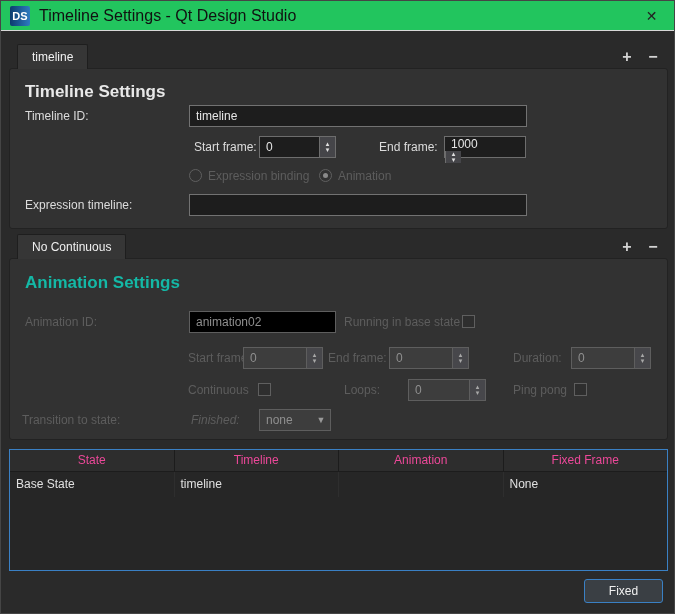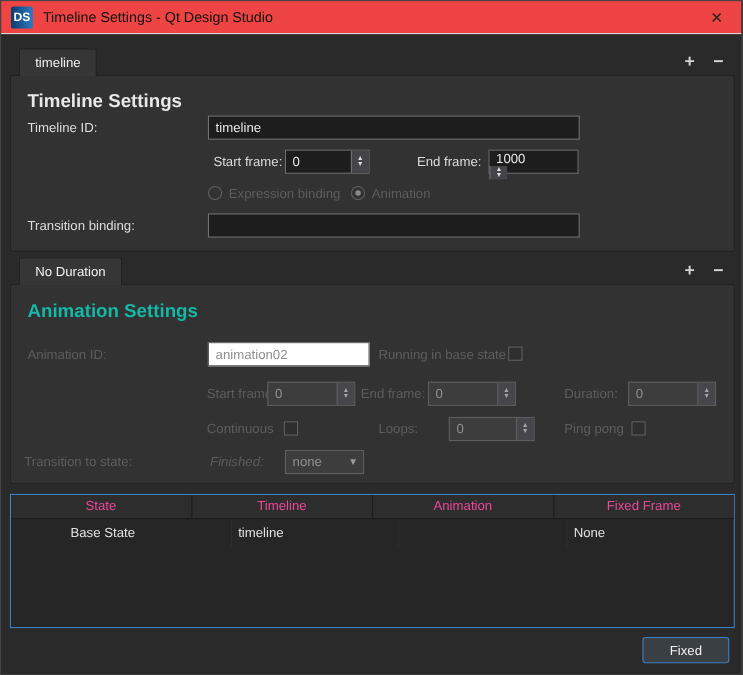--- a/index.html
+++ b/index.html
@@ -7,30 +7,30 @@
   body { font-family:"Liberation Sans", sans-serif; }
 
   .window {
     position:relative; width:675px; height:614px;
     background:#2a2a2a; border:1px solid #454545; overflow:hidden;
   }
 
   
   .titlebar {
     position:absolute; left:0; top:0; width:100%; height:30px;
-    background:#ef4444; border-bottom:1px solid #d8d8d8;
+    background:#22c55e; border-bottom:1px solid #d8d8d8;
     display:flex; align-items:center;
   }
   .logo {
     width:20px; height:20px; margin-left:9px; border-radius:2px;
     background:linear-gradient(90deg,#0c3c6e 0%,#2e7bc0 100%);
     color:#fff; font-size:11px; font-weight:bold;
     display:flex; align-items:center; justify-content:center;
   }
-  .title { margin-left:9px; font-size:13px; color:#111; }
+  .title { margin-left:9px; font-size:16px; color:#111; }
   .close-x {
     position:absolute; right:0; top:0; width:45px; height:30px;
     display:flex; align-items:center; justify-content:center;
     color:#222; font-size:14px; cursor:default;
   }
 
   
   .tab {
     position:absolute; height:25px; padding:0 14px;
     background:#363636; border:1px solid #1e1e1e; border-bottom:none;
@@ -51,21 +51,21 @@
   .heading.dis { color:#14b8a6; }
 
   .lbl { position:absolute; height:22px; line-height:22px; font-size:12px; color:#dcdcdc; z-index:2; white-space:nowrap; }
   .lbl.dis { color:#5d5d5d; }
 
   .tinput {
     position:absolute; height:22px; z-index:2;
     background:#1d1d1d; border:1px solid #727272; color:#e6e6e6;
     font-family:"Liberation Sans", sans-serif; font-size:12px; padding:0 6px; outline:none;
   }
-  .tinput.dis { background:#ffffff; border-color:#5e5e5e; color:#8f8f8f; }
+  .tinput.dis { background:#000000; border-color:#5e5e5e; color:#8f8f8f; }
 
   .spin { position:absolute; height:22px; z-index:2; display:flex;
     background:#1d1d1d; border:1px solid #6d6d6d; }
   .spin input {
     flex:1; min-width:0; background:transparent; border:none; outline:none;
     color:#e6e6e6; font-family:"Liberation Sans", sans-serif; font-size:12px; padding:0 6px;
   }
   .spin .btns {
     width:16px; border-left:1px solid #6d6d6d; background:#454549;
     display:flex; flex-direction:column; align-items:center; justify-content:center;
@@ -91,21 +91,21 @@
 
   
   .states-table {
     position:absolute; left:8px; top:448px; width:659px; height:122px;
     background:#262626; border:1px solid #3a80c4; z-index:2;
   }
   .thead { display:flex; height:22px; background:#2d2d2d; border-bottom:1px solid #1c1c1c; }
   .th { flex:1; font-size:12px; color:#ec4899; text-align:center; line-height:21px;
     border-left:1px solid #1c1c1c; }
   .th:first-child { border-left:none; }
-  .trow { display:flex; height:25px;margin-left:48px; }
+  .trow { display:flex; height:25px; }
   .td { flex:1; font-size:12px; color:#e0e0e0; line-height:25px; padding-left:6px;
     border-left:1px solid #2e2e2e; white-space:nowrap; overflow:hidden; }
   .td:first-child { border-left:none; }
 
   
   .close-btn {
     position:absolute; left:583px; top:578px; width:79px; height:24px;
     background:#3a3f44; border:1px solid #3a80c4; border-radius:3px;
     color:#f0f0f0; font-family:"Liberation Sans", sans-serif; font-size:12px;
   }
@@ -149,25 +149,25 @@
       <span>▴</span>
       <span>▾</span>
     </div>
   </div>
 
   <div class="radio" style="left:188px; top:168px;"></div>
   <div class="lbl dis" style="left:207px; top:164px;">Expression binding</div>
   <div class="radio sel" style="left:318px; top:168px;"></div>
   <div class="lbl dis" style="left:337px; top:164px;">Animation</div>
 
-  <div class="lbl" style="left:24px; top:193px;">Transition binding:</div>
+  <div class="lbl" style="left:24px; top:193px;">Expression timeline:</div>
   <input class="tinput" style="left: 188px; top: 193px; width: 338px;" value="">
 
   <div class="tab" style="left:16px; top:233px;">
-    <span>No Duration</span>
+    <span>No Continuous</span>
   </div>
   <div class="tbtn" style="left:617px; top:237px;">+</div>
   <div class="tbtn" style="left:643px; top:237px;">−</div>
   <div class="pane" style="top:257px; height:182px;"></div>
 
   <div class="heading dis" style="left:24px; top:272px;">Animation Settings</div>
 
   <div class="lbl dis" style="left:24px; top:310px;">Animation ID:</div>
   <input class="tinput dis" style="left: 188px; top: 310px; width: 147px;" disabled="" value="animation02">
   <div class="lbl dis" style="left:343px; top:310px;">Running in base state</div>

